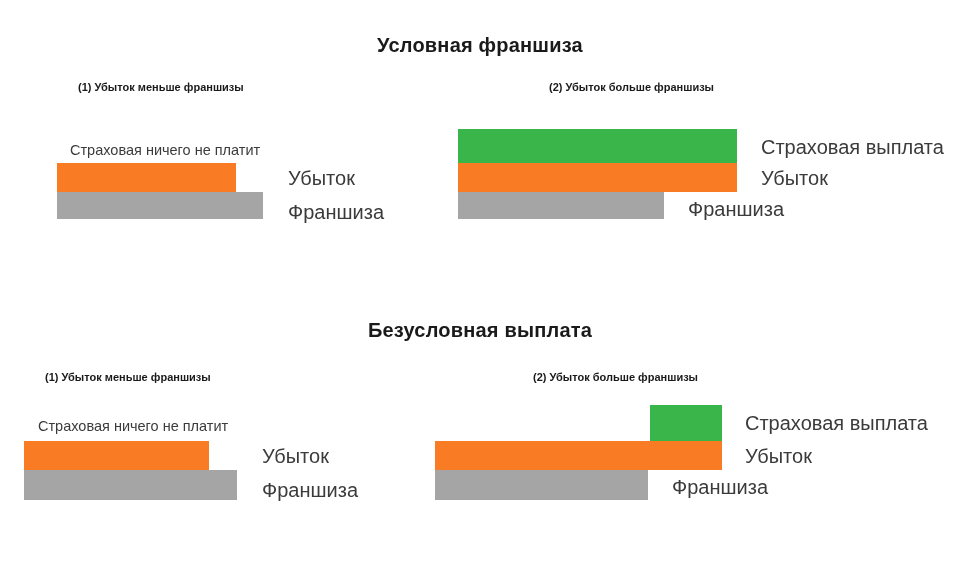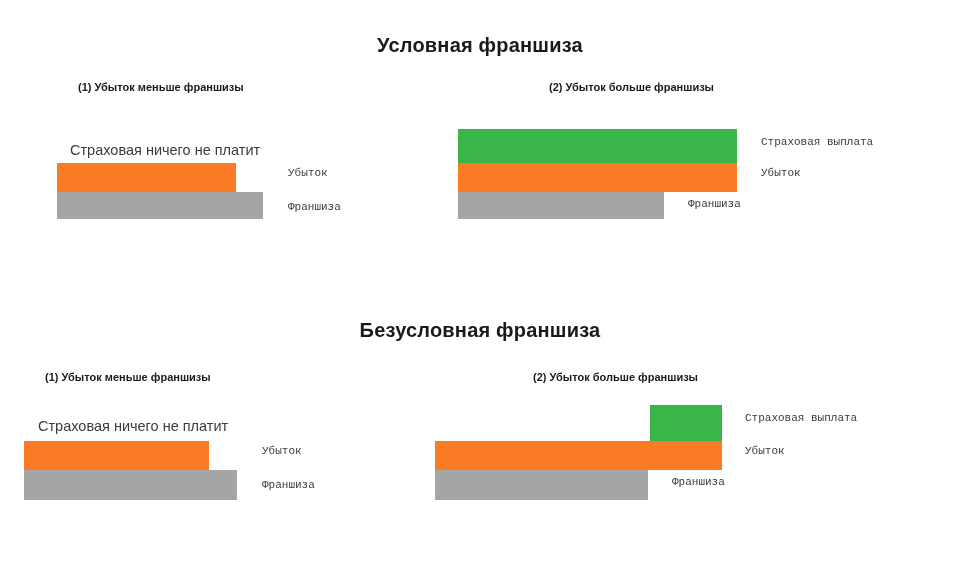--- a/index.html
+++ b/index.html
@@ -37,24 +37,23 @@
     margin-top:12px;
   }
 
   .bar{position:absolute;}
   .bar-orange{background:#F97B24;}
   .bar-green{background:#39B54A;}
   .bar-gray{background:#A5A5A5;}
 
   .bar-label{
     position:absolute;
-    font-size:11px;
+    font-size:20px;
     color:#3b3b3b;
     white-space:nowrap;
-    font-family:Liberation Mono, monospace;
   }
 </style>
 </head>
 <body>
 
 <div class="canvas">
 
   <div class="section-title" id="title-conditional">Условная франшиза</div>
 
   <div class="panel-title" style="left:78px;top:81px;">(1) Убыток меньше франшизы</div>
@@ -70,21 +69,21 @@
   <div class="panel-title" style="left:549px;top:81px;">(2) Убыток больше франшизы</div>
 
   <div class="bar bar-green" style="left:458px;top:129px;width:279px;height:34px;"></div>
   <div class="bar bar-orange" style="left:458px;top:163px;width:279px;height:29px;"></div>
   <div class="bar bar-gray" style="left:458px;top:192px;width:206px;height:27px;"></div>
 
   <div class="bar-label" style="left:761px;top:136px;">Страховая выплата</div>
   <div class="bar-label" style="left:761px;top:167px;">Убыток</div>
   <div class="bar-label" style="left:688px;top:198px;">Франшиза</div>
 
-  <div class="section-title" id="title-unconditional">Безусловная франшиза</div>
+  <div class="section-title" id="title-unconditional">Безусловная выплата</div>
 
   <div class="panel-title" style="left:45px;top:371px;">(1) Убыток меньше франшизы</div>
 
   <div class="note" style="left:38px;top:406px;">Страховая ничего не платит</div>
 
   <div class="bar bar-orange" style="left:24px;top:441px;width:185px;height:29px;"></div>
   <div class="bar bar-gray" style="left:24px;top:470px;width:213px;height:30px;"></div>
 
   <div class="bar-label" style="left:262px;top:445px;">Убыток</div>
   <div class="bar-label" style="left:262px;top:479px;">Франшиза</div>

